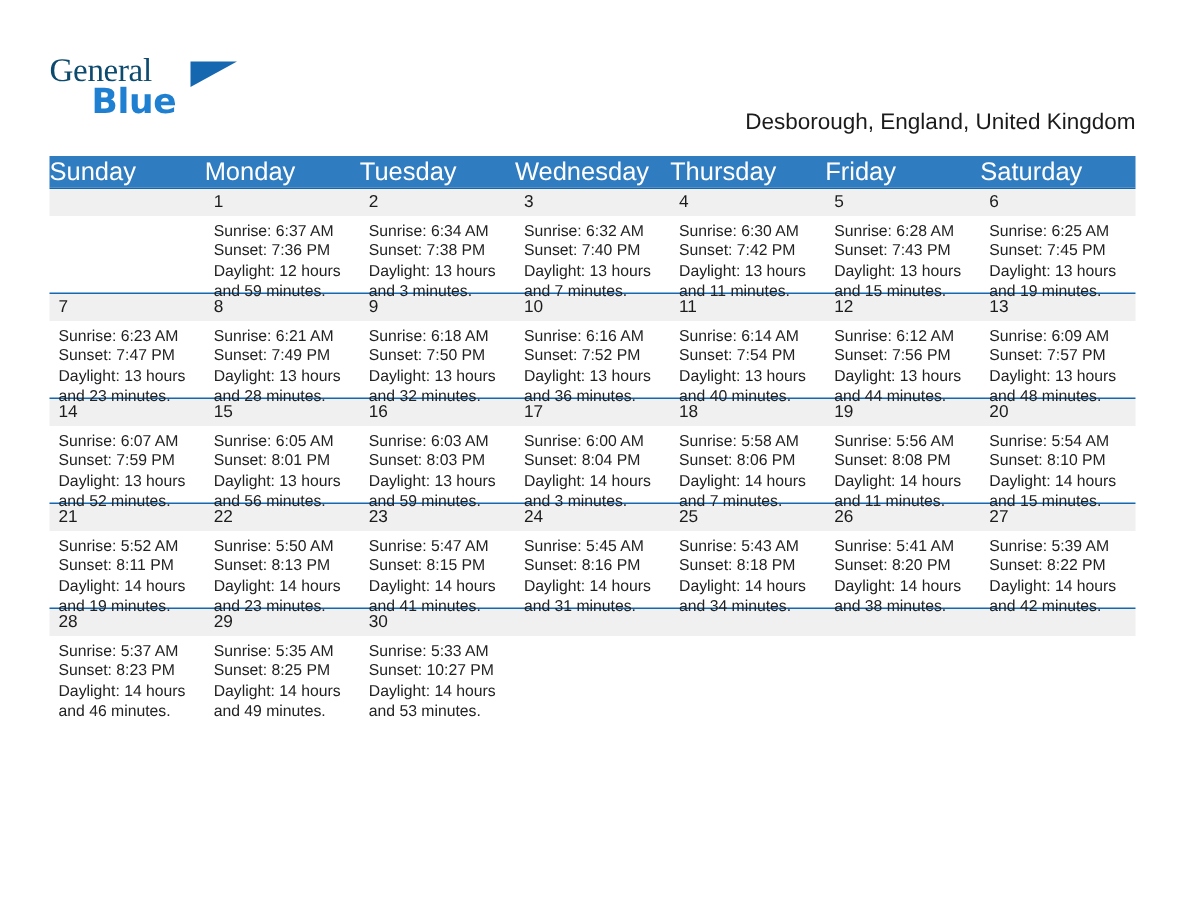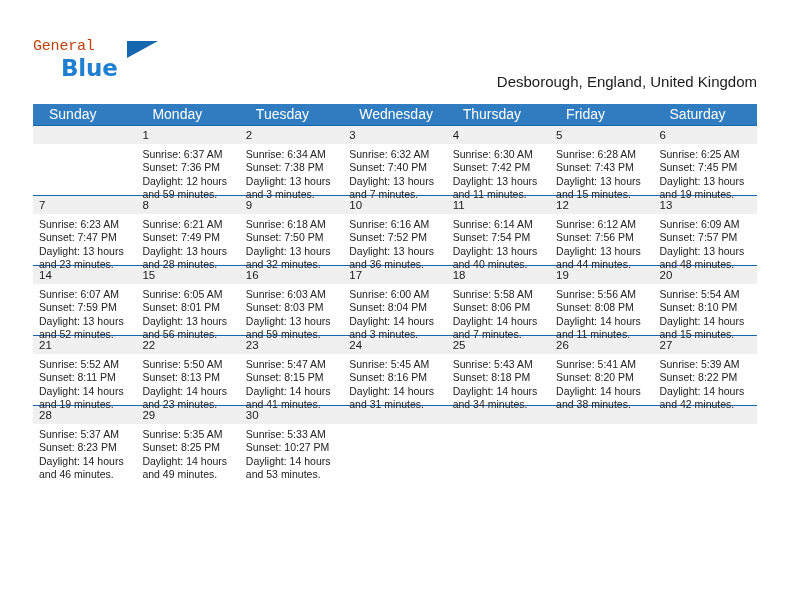--- a/index.html
+++ b/index.html
@@ -35,24 +35,24 @@
     position: absolute;
     left: 0;
     top: 6px;
     width: 130px;
     height: 56px;
   }
   .logo-general {
     position: absolute;
     left: 0;
     top: 0;
-    font-size: 15px;
+    font-size: 22px;
     letter-spacing: -0.2px;
-    color: #c2410c;
-    font-family: Liberation Mono, monospace;
+    color: #0c4a6e;
+    font-family: Liberation Serif, serif;
     line-height: 26px;
   }
   .logo-blue {
     position: absolute;
     left: 28px;
     top: 21px;
     font-size: 23px;
     letter-spacing: -0.2px;
     color: #1f7fd0;
     font-family: "DejaVu Sans", sans-serif;
@@ -100,23 +100,23 @@
 
   .weekday-row {
     display: flex;
     background: #2f7cc0;
     height: 21px;
   }
   .weekday-cell {
     flex: 1 1 0;
     min-width: 0;
     color: #ffffff;
-    font-size: 14px;
+    font-size: 17px;
     line-height: 21px;
-    padding-left: 16px;
+    padding-left: 0;
     box-sizing: border-box;
     white-space: nowrap;
     overflow: hidden;
   }
 
   .week {
     border-top: 1.6px solid #1567b0;
   }
   .week:first-of-type {
     border-top: none;

